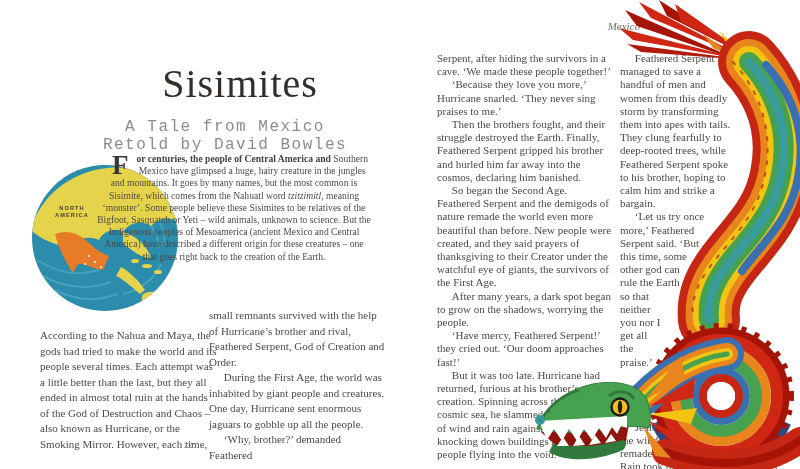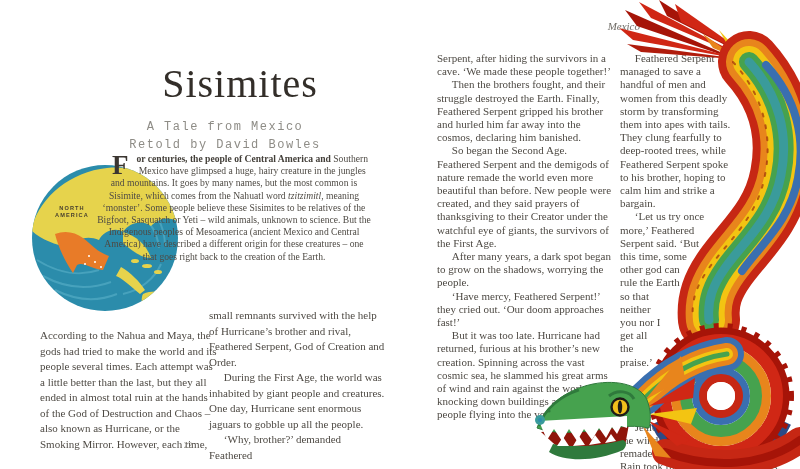--- a/index.html
+++ b/index.html
@@ -5,21 +5,21 @@
   html,body{margin:0;padding:0;background:#ffffff;}
   .spread{position:relative;width:800px;height:469px;background:#ffffff;overflow:hidden;
           font-family:"Liberation Serif",serif;color:#4e4a44;}
   .page{position:absolute;top:0;height:469px;}
   .page-left{left:0;width:410px;}
   .page-right{left:410px;width:390px;}
 
   .title{position:absolute;left:60px;top:46px;width:330px;text-align:center;
          font-size:40px;line-height:46px;font-weight:400;color:#332e29;letter-spacing:1px;margin:15px;}
   .subtitle{position:absolute;left:60px;top:118px;width:330px;text-align:center;
-            font-family:"Liberation Mono",monospace;font-size:12px;line-height:18px;
+            font-family:"Liberation Mono",monospace;font-size:16px;line-height:18px;
             letter-spacing:1.5px;color:#8e8c86;}
   .globe-wrap{position:absolute;left:31px;top:164px;width:148px;height:148px;}
 
   .intro{position:absolute;left:96px;top:153px;width:276px;text-align:center;
          font-size:9.6px;line-height:12.2px;color:#4e4a44;}
   .dropcap{float:left;font-size:27px;line-height:23px;font-weight:bold;color:#3b3631;
            margin:1px 4px 0 16px;}
   .intro b{font-weight:bold;color:#433f39;}
   .intro i{font-style:italic;}
 
@@ -109,20 +109,21 @@
 
     <div class="pagenum pagenum-left">22</div>
   </div>
 
   <div class="page page-right">
 
     <div class="running-header">Mexico</div>
 
     <div class="col col-c cont">
         <p>Serpent, after hiding the survivors in a cave. ‘We made these people together!’</p>
+        <p>‘Because they love you more,’ Hurricane snarled. ‘They never sing praises to me.’</p>
         <p>Then the brothers fought, and their struggle destroyed the Earth. Finally, Feathered Serpent gripped his brother and hurled him far away into the cosmos, declaring him banished.</p>
         <p>So began the Second Age. Feathered Serpent and the demigods of nature remade the world even more beautiful than before. New people were created, and they said prayers of thanksgiving to their Creator under the watchful eye of giants, the survivors of the First Age.</p>
         <p>After many years, a dark spot began to grow on the shadows, worrying the people.</p>
         <p>‘Have mercy, Feathered Serpent!’ they cried out. ‘Our doom approaches fast!’</p>
         <p>But it was too late. Hurricane had returned, furious at his brother’s new creation. Spinning across the vast cosmic sea, he slammed his great arms of wind and rain against the world, knocking down buildings and sending people flying into the void.</p>
       </div>
 
     <div class="col col-d">
       <div class="serpent-push"></div>
     <p>Feathered Serpent managed to save a handful of men and women from this deadly storm by transforming them into apes with tails. They clung fearfully to deep-rooted trees, while Feathered Serpent spoke to his brother, hoping to calm him and strike a bargain.</p>

